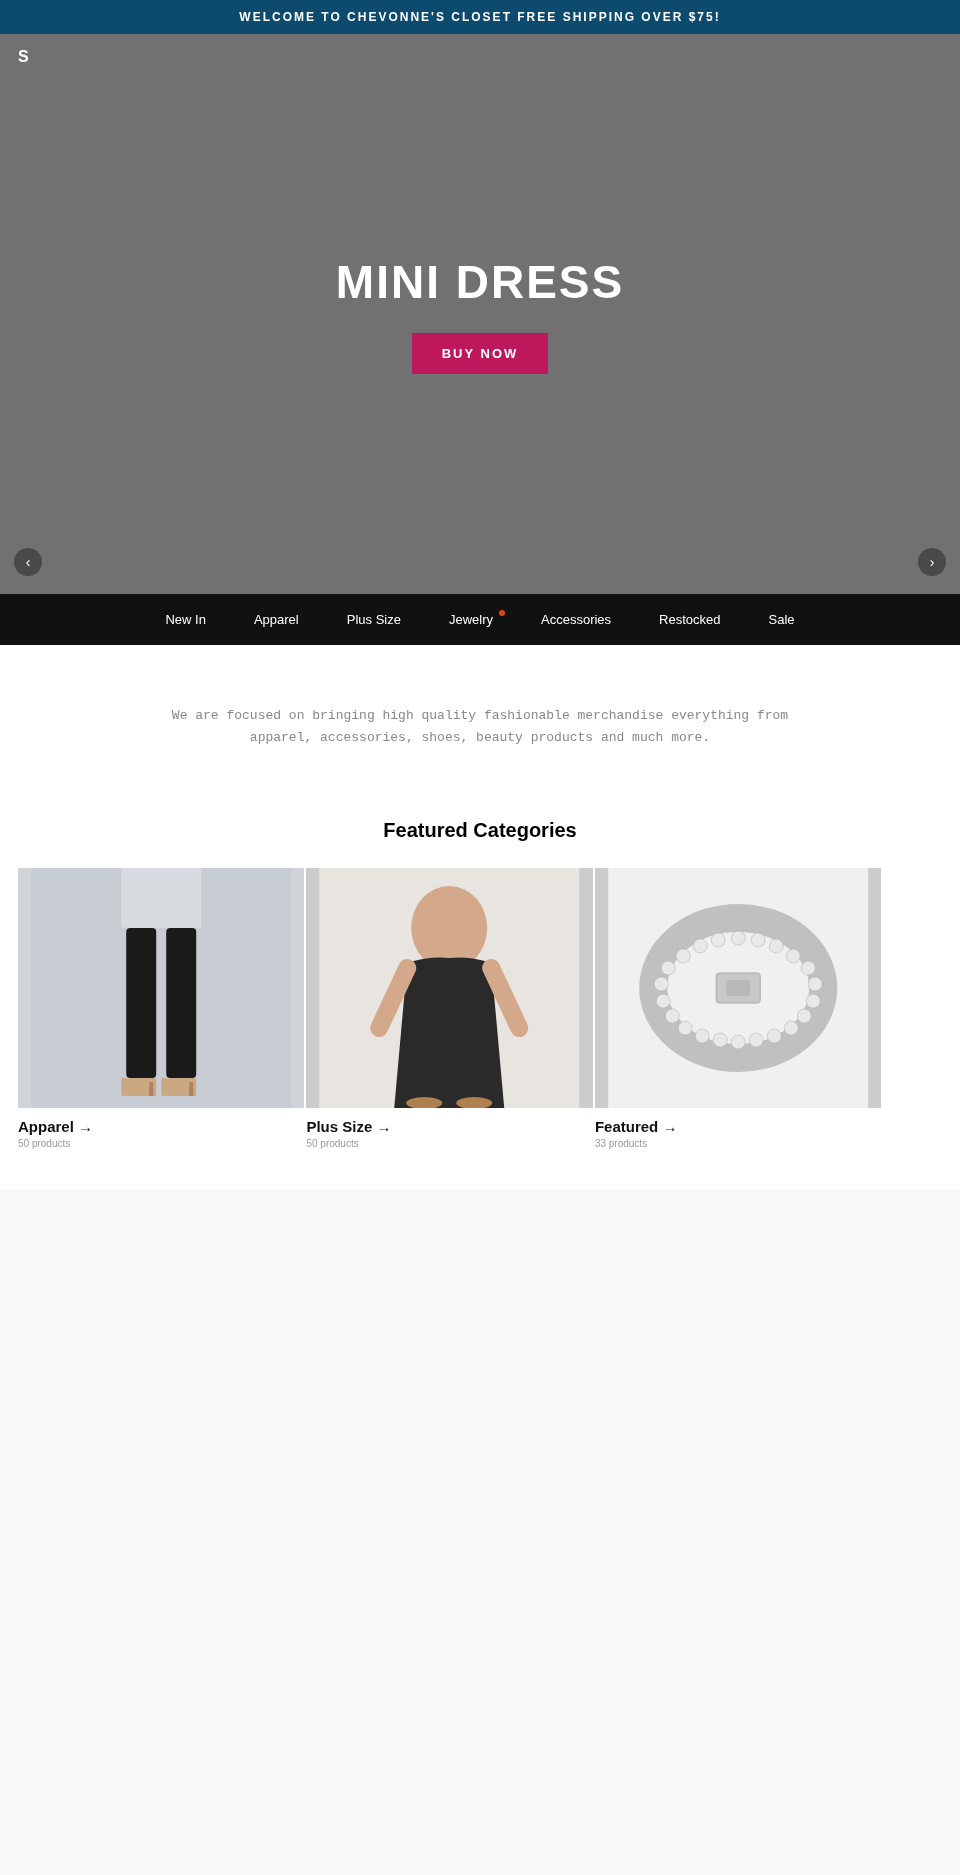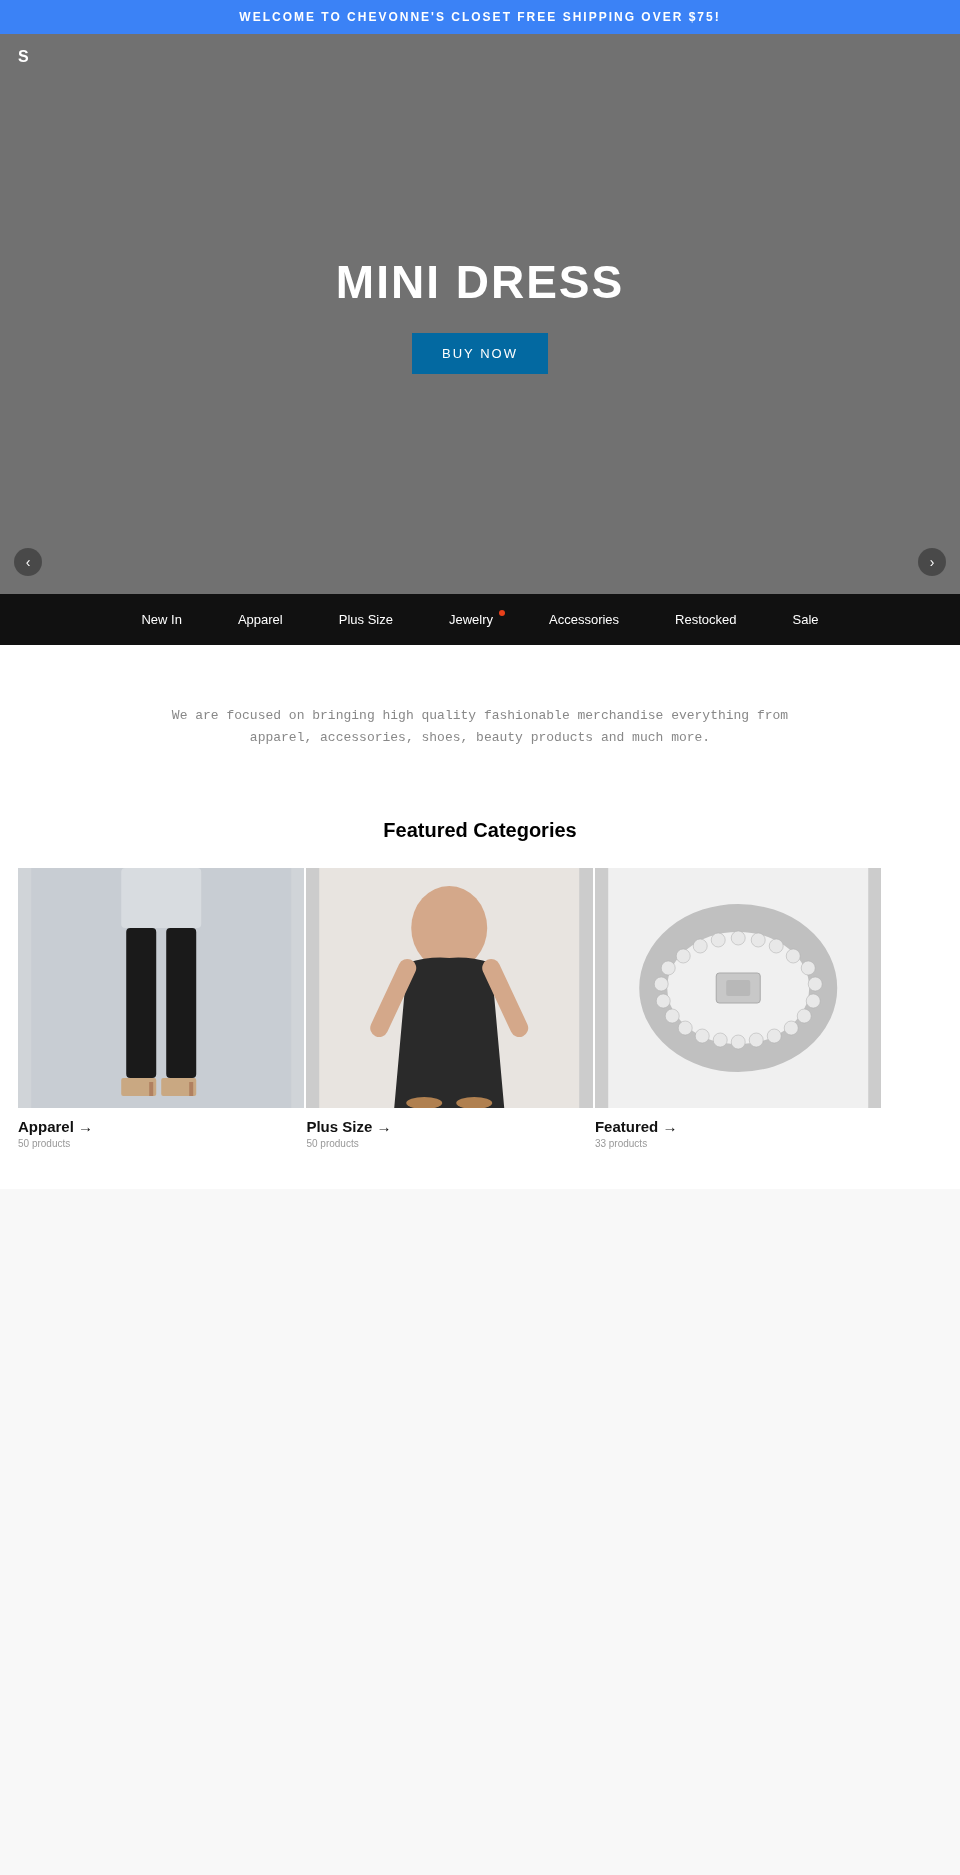--- a/index.html
+++ b/index.html
@@ -1,20 +1,20 @@
 <!DOCTYPE html>
 <html><head>
   <meta charset="utf-8">
   <style>
     * { margin: 0; padding: 0; box-sizing: border-box; }
     body { font-family: Arial, sans-serif; background: #fff; width: 960px; }
 
     
     .announcement-bar {
-      background: #3b82f6;
+      background: #0c4a6e;
       color: #fff;
       text-align: center;
       padding: 10px 13px;
       font-size: 12px;
       letter-spacing: 2px;
       font-weight: bold;
       text-transform: uppercase;
     }
 
     
@@ -88,39 +88,39 @@
 
     .hero-title {
       color: #fff;
       font-size: 46px;
       font-weight: bold;
       letter-spacing: 2px;
       margin-bottom: 24px;
     }
 
     .hero-btn {
-      background: #0369a1;
+      background: #be185d;
       color: #fff;
       border: none;
       padding: 13px 30px;
       font-size: 13px;
-      font-weight: normal;
+      font-weight: bold;
       letter-spacing: 2px;
       text-transform: uppercase;
       cursor: pointer;
     }
 
     
     .nav {
       background: #111;
       display: flex;
       justify-content: center;
       align-items: flex-end;
       padding: 14px 0;
-      gap: 16px;
+      gap: 8px;
     }
 
     .nav-item {
       color: #fff;
       font-size: 13px;
       padding: 4px 20px;
       cursor: pointer;
       white-space: nowrap;
       position: relative;
       text-decoration: none;

